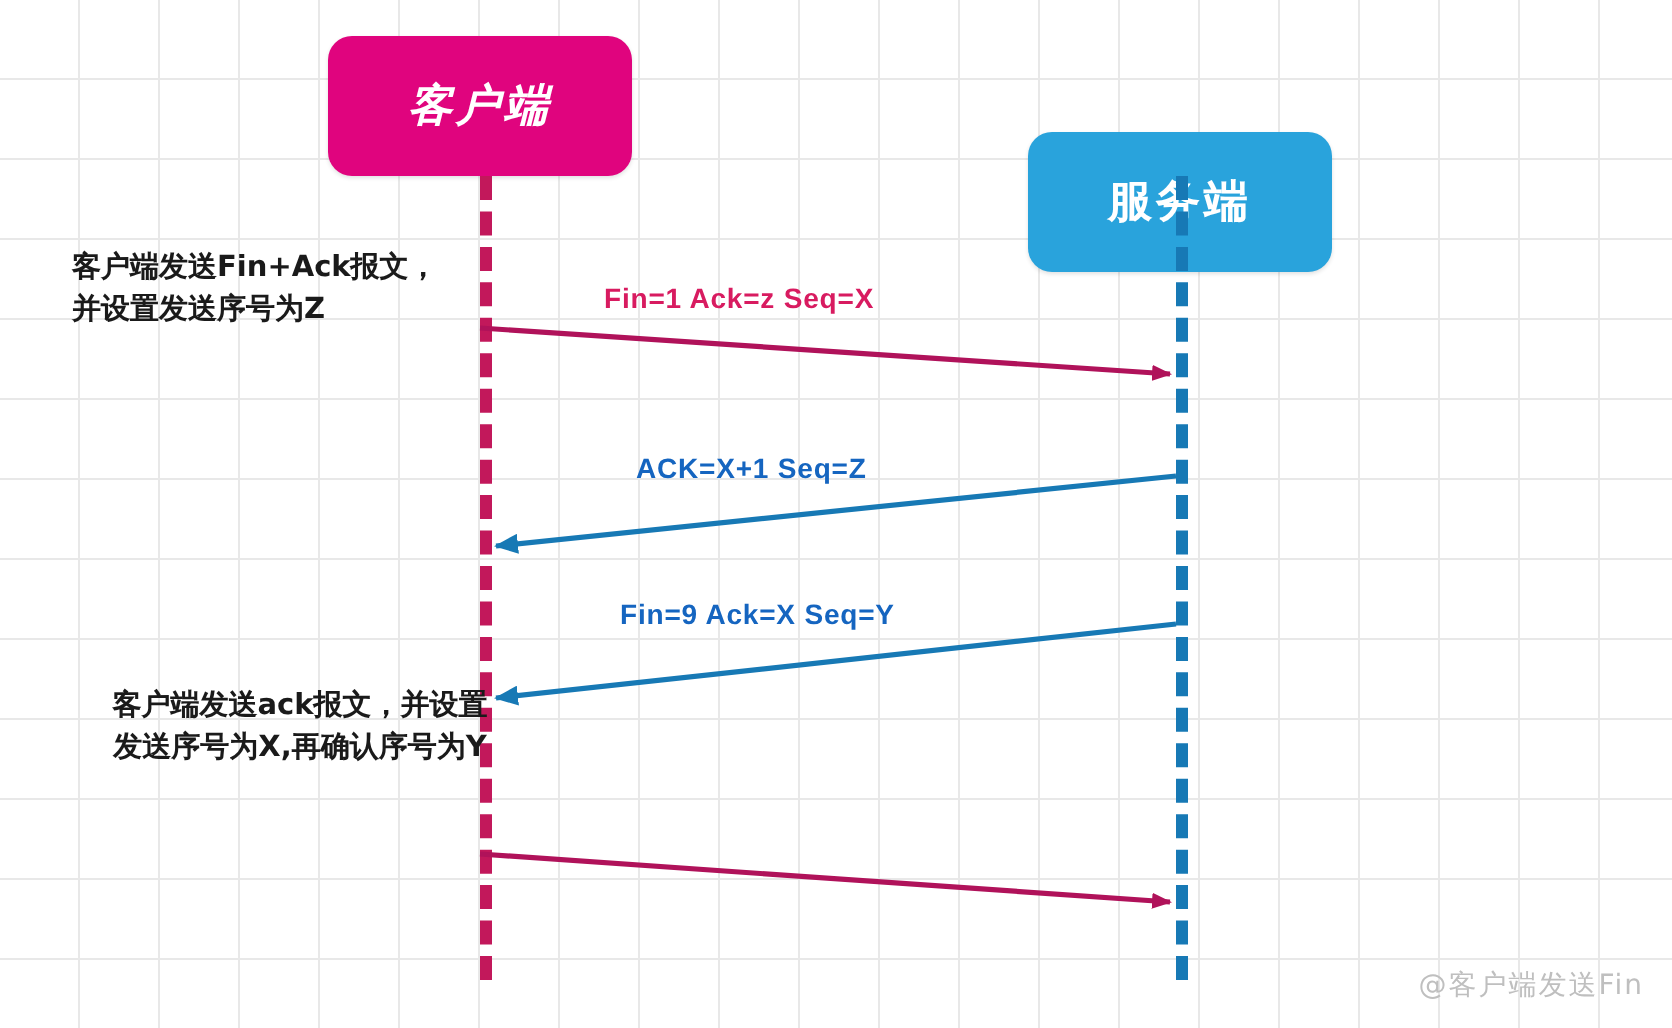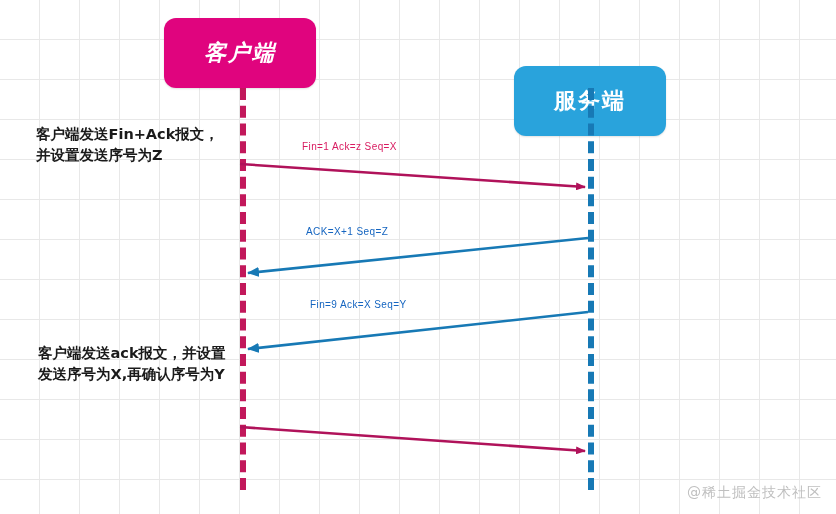--- a/index.html
+++ b/index.html
@@ -76,22 +76,22 @@
     left: 0;
     top: 0;
     width: 836px;
     height: 514px;
     pointer-events: none;
   }
 
   
   .msg-label {
     position: absolute;
-    font-size: 10px;
-    font-weight: 400;
+    font-size: 14px;
+    font-weight: 700;
     white-space: nowrap;
     letter-spacing: 0.4px;
   }
   .msg-pink { color: #D81B60; }
   .msg-blue { color: #1565C0; }
 
   
   .note {
     position: absolute;
     font-size: 14.5px;
@@ -152,26 +152,26 @@
       <path d="M588,312 L248,349" stroke="#1779B5" stroke-width="2.6" fill="none" marker-end="url(#arrow-blue-left)"></path>
     </g>
 
     <g>
       <path d="M240,427 L585,451" stroke="#B0125A" stroke-width="2.6" fill="none" marker-end="url(#arrow-pink-right)"></path>
     </g>
   </svg>
 
   <div class="msg-label msg-pink" style="left:302px; top:141px;">Fin=1  Ack=z  Seq=X</div>
 
-  <div class="msg-label msg-blue" style="left:306px; top:226px;">ACK=X+1  Seq=Z</div>
+  <div class="msg-label msg-blue" style="left:318px; top:226px;">ACK=X+1  Seq=Z</div>
 
   <div class="msg-label msg-blue" style="left:310px; top:299px;">Fin=9  Ack=X  Seq=Y</div>
 
 
   <div class="note note-left" style="left:36px; top:124px;">客户端发送Fin+Ack报文，并设置发送序号为Z</div>
 
 
 
-  <div class="note note-left" style="left:38px; top:343px;">客户端发送ack报文，并设置发送序号为X,再确认序号为Y</div>
+  <div class="note note-left" style="left:52px; top:343px;text-align:center;">客户端发送ack报文，并设置发送序号为X,再确认序号为Y</div>
 
-  <div class="watermark">@稀土掘金技术社区</div>
+  <div class="watermark">@客户端发送Fin</div>
 
 </div>
 
 </body></html>

